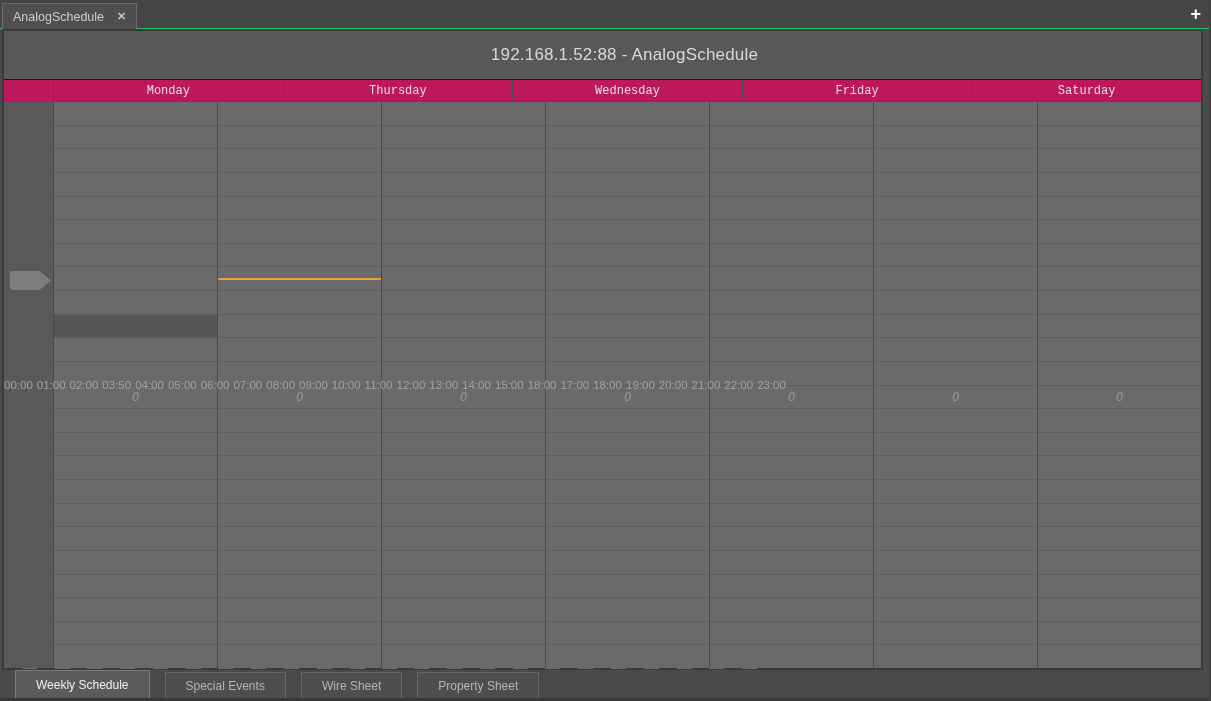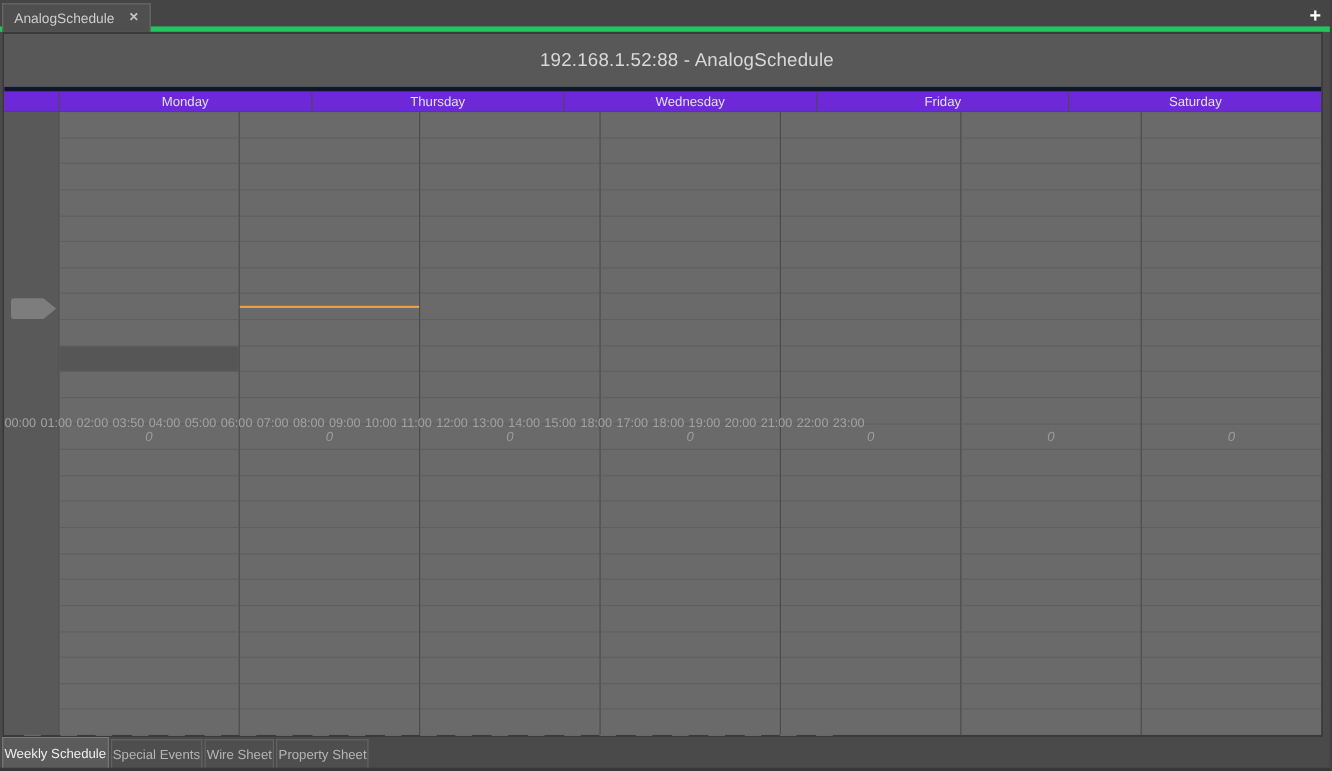--- a/index.html
+++ b/index.html
@@ -4,21 +4,21 @@
 <style>
   html,body { margin:0; padding:0; background:#2e2e2e; }
   .window {
     position:relative; width:1211px; height:701px; background:#4a4a4a;
     font-family:"Liberation Sans", sans-serif; overflow:hidden;
     -webkit-font-smoothing:antialiased;
   }
   
   .tabstrip {
     position:absolute; left:0; top:0; width:100%; height:29px;
-    background:#454545; border-bottom:5px solid #22c55e; box-sizing:border-box;
+    background:#454545; border-bottom:1px solid #22c55e; box-sizing:border-box;
   }
   .doc-tab {
     position:absolute; left:2px; top:3px; height:26px;
     background:#4f4f4f; border:1px solid #6b6b6b; border-bottom:none;
     box-sizing:border-box; display:flex; align-items:center;
     padding:0 10px; gap:13px; color:#cccccc; font-size:12.5px;
   }
   .doc-tab-close { color:#c5c5c5; font-size:11px; font-weight:bold; line-height:1; }
   .new-tab {
     position:absolute; right:10px; top:3px; color:#ffffff;
@@ -27,22 +27,22 @@
   
   .panel {
     position:absolute; left:2px; top:29px; width:1201px; height:641px;
     background:#6a6a6a; border:2px solid #3a3a3a; box-sizing:border-box;
   }
   .titlebar {
     height:48px; background:#585858; color:#d8d8d8; font-size:17px;
     display:flex; align-items:center; justify-content:center; letter-spacing:0.2px;padding-left:44px;
   }
   .day-header {
-    display:flex; height:23px; background:#6d28d9;
-    border-top:4px solid #0f172a; border-bottom:1px solid #4b4b4b; box-sizing:border-box;
+    display:flex; height:23px; background:#be185d;
+    border-top:1px solid #0f172a; border-bottom:1px solid #4b4b4b; box-sizing:border-box;font-family:Liberation Mono, monospace;
   }
   .corner { width:49px; }
   .day-head {
     flex:1; display:flex; align-items:center; justify-content:center;
     font-size:12px; color:#e0e0e0; border-left:1px solid #4a4a4a; box-sizing:border-box;
   }
   .day-head.selected { background:#5a4e5c; }
   
   .grid { position:relative; display:flex; height:566px; }
   .gutter { width:49px; background:#595959; display:flex; flex-direction:row; }
@@ -72,24 +72,25 @@
     background:rgba(155,155,155,0.55);
     clip-path:polygon(0 0, 72% 0, 100% 50%, 72% 100%, 0 100%);
     border-radius:3px; z-index:4;
   }
   
   .bottom-bar {
     position:absolute; left:2px; top:670px; width:1207px; height:28px;
     background:#4a4a4a; display:flex; align-items:flex-end;
   }
   .btab {
-    height:26px; display:flex; align-items:center; padding:0 1px;
+    height:26px; display:flex; align-items:center; padding:0 20px;
     background:#4e4e4e; border:1px solid #656565; border-bottom:none;
     box-sizing:border-box; color:#b5b5b5; font-size:12px; margin-right:2px;
     white-space:nowrap;
+    margin-left:13px;
   }
   .btab.active { height:28px; background:#5b5b5b; color:#efefef; border-color:#7a7a7a; }
   .bottom-edge { position:absolute; left:0; top:698px; width:100%; height:3px; background:#383838; }
   .right-edge { position:absolute; right:0; top:0; width:2px; height:100%; background:#414141; }
 </style>
 </head>
 <body>
 
 <div class="window">
 

